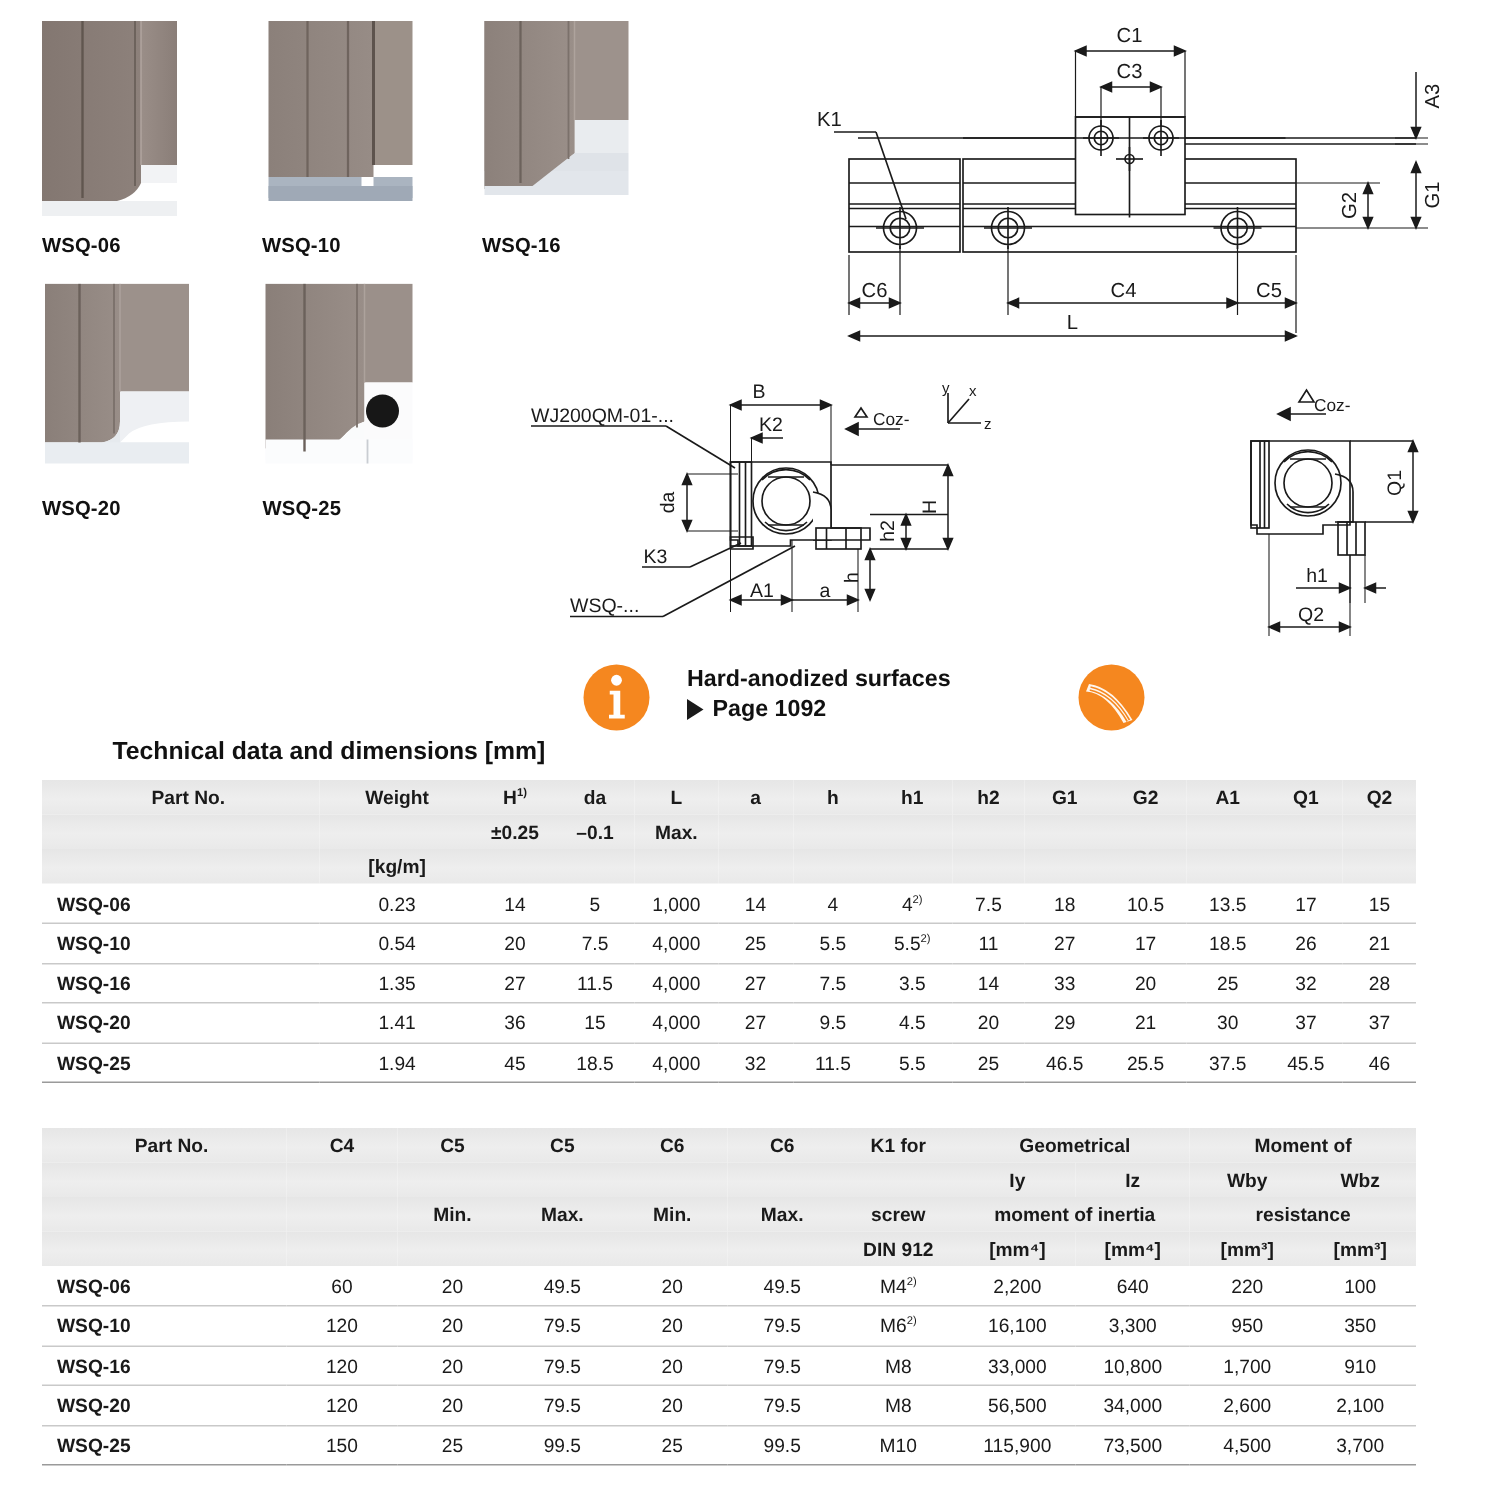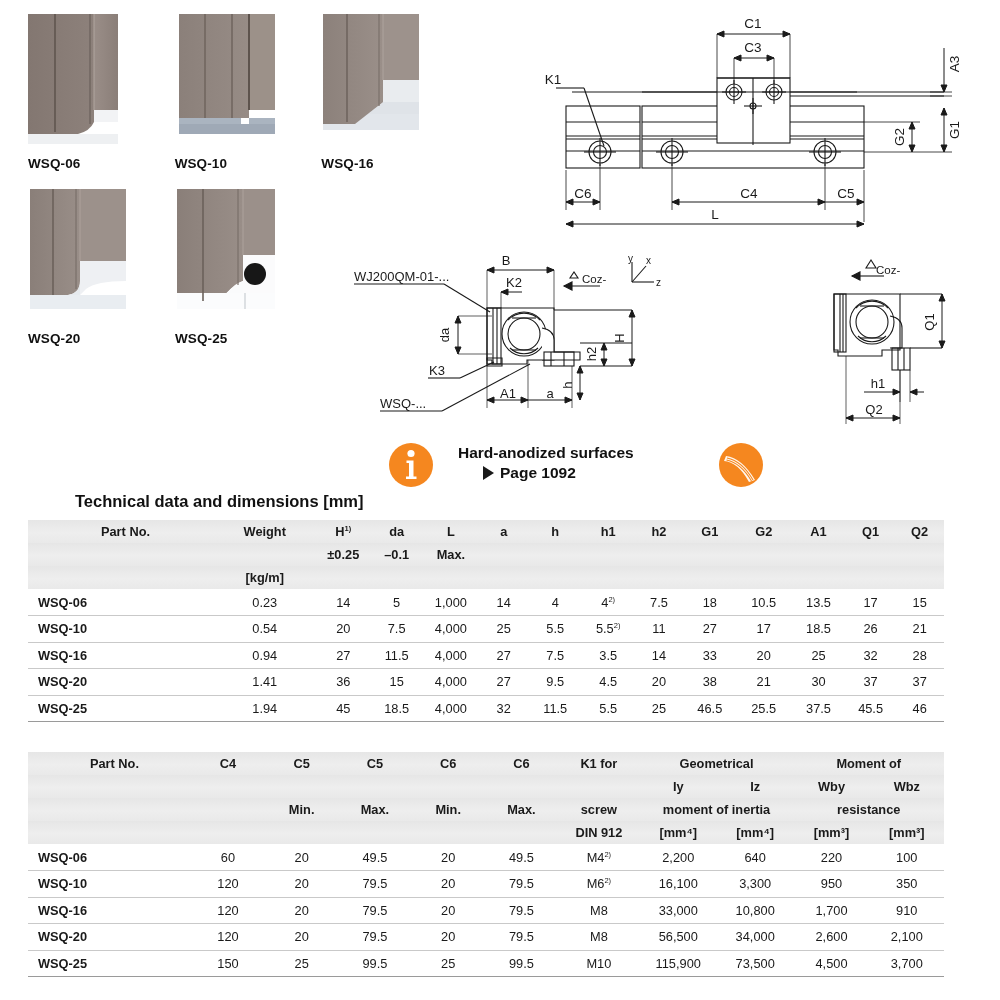--- a/index.html
+++ b/index.html
@@ -31,21 +31,21 @@
   
   .drawing { position: absolute; }
   .drawing svg { display: block; }
 
   
   .callouts { position: absolute; left: 388px; top: 442px; display: flex; gap: 84px; }
   .callout { display: flex; align-items: flex-start; gap: 24px; }
   .cal-icon { width: 46px; height: 46px; flex: 0 0 46px; }
   .cal-text { padding-top: 1px; }
   .cal-title { font-size: 15.5px; font-weight: bold; color: #111; line-height: 19px; }
-  .cal-page { font-size: 15.5px; font-weight: bold; color: #111; line-height: 21px; display: flex; align-items: center; gap: 6px; margin-left: 25px; }
+  .cal-page { font-size: 15.5px; font-weight: bold; color: #111; line-height: 21px; display: flex; align-items: center; gap: 6px; }
   .tri { display: inline-block; width: 0; height: 0;
          border-top: 7px solid transparent; border-bottom: 7px solid transparent;
          border-left: 11px solid #1a1a1a; }
 
   
   .sec-title {
     position: absolute; left: 28px; top: 492px;
     font-size: 16.5px; font-weight: bold; color: #111; margin-left: 47px;
   }
 
@@ -603,21 +603,21 @@
             <td>5.5<sup class="mk">2)</sup></td>
             <td>11</td>
             <td>27</td>
             <td>17</td>
             <td>18.5</td>
             <td>26</td>
             <td>21</td>
           </tr>
           <tr>
             <td class="part">WSQ-16</td>
-            <td>0.94</td>
+            <td>1.35</td>
             <td>27</td>
             <td>11.5</td>
             <td>4,000</td>
             <td>27</td>
             <td>7.5</td>
             <td>3.5</td>
             <td>14</td>
             <td>33</td>
             <td>20</td>
             <td>25</td>
@@ -627,21 +627,21 @@
           <tr>
             <td class="part">WSQ-20</td>
             <td>1.41</td>
             <td>36</td>
             <td>15</td>
             <td>4,000</td>
             <td>27</td>
             <td>9.5</td>
             <td>4.5</td>
             <td>20</td>
-            <td>38</td>
+            <td>29</td>
             <td>21</td>
             <td>30</td>
             <td>37</td>
             <td>37</td>
           </tr>
           <tr>
             <td class="part">WSQ-25</td>
             <td>1.94</td>
             <td>45</td>
             <td>18.5</td>

